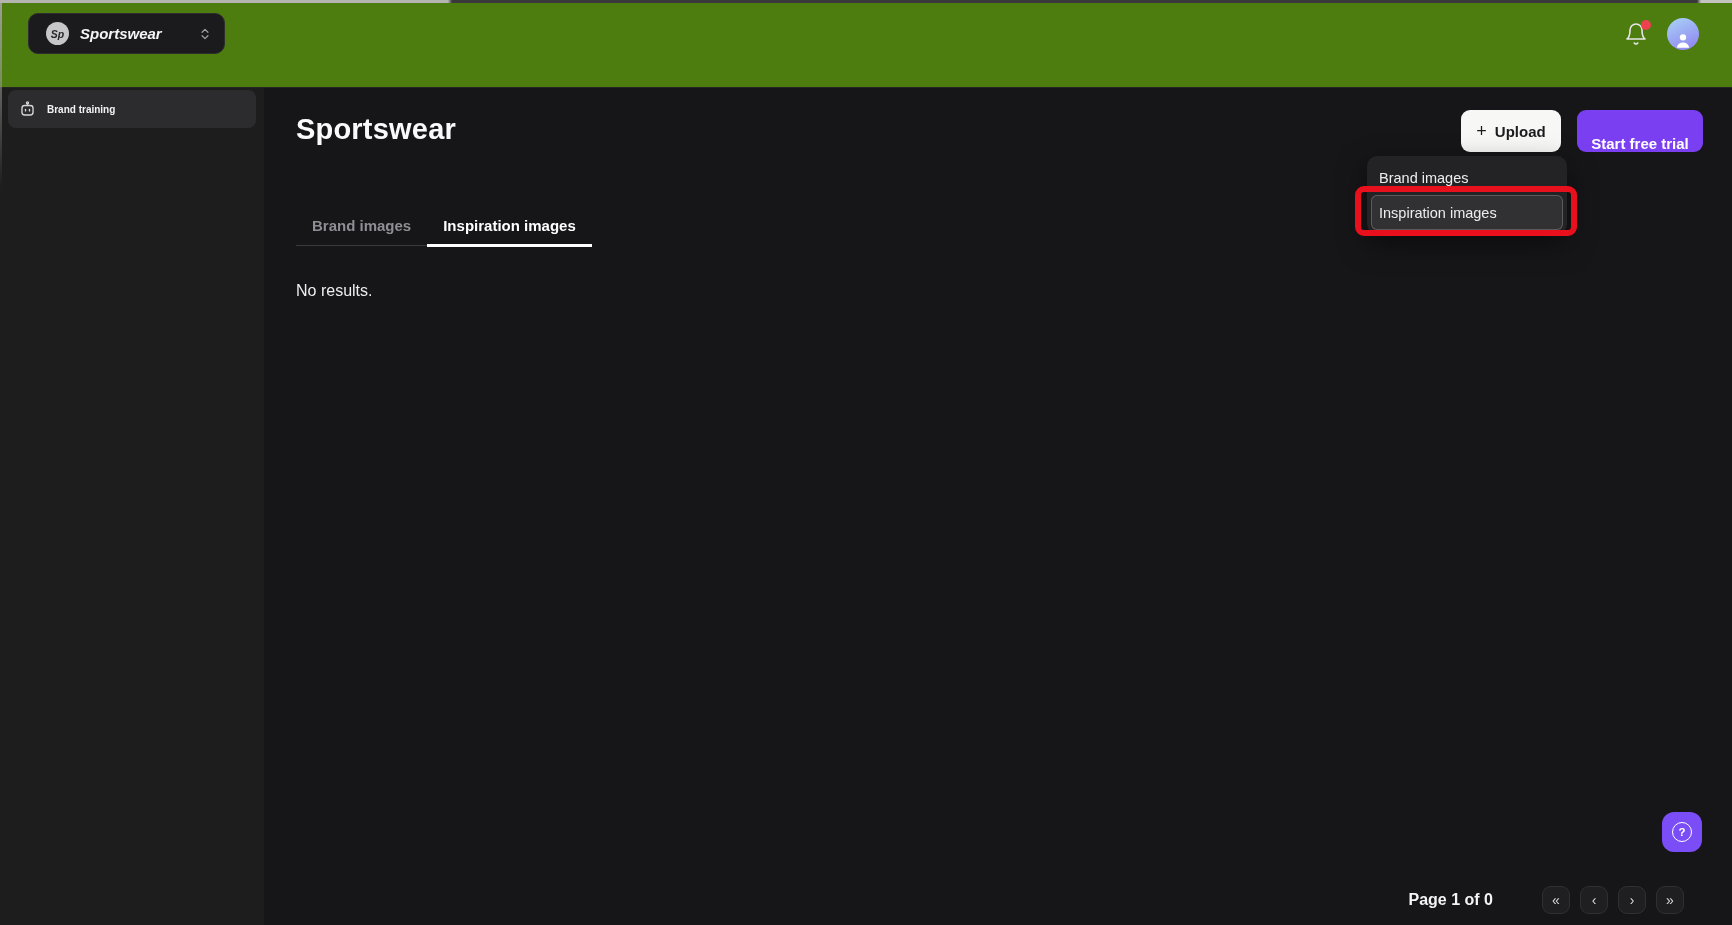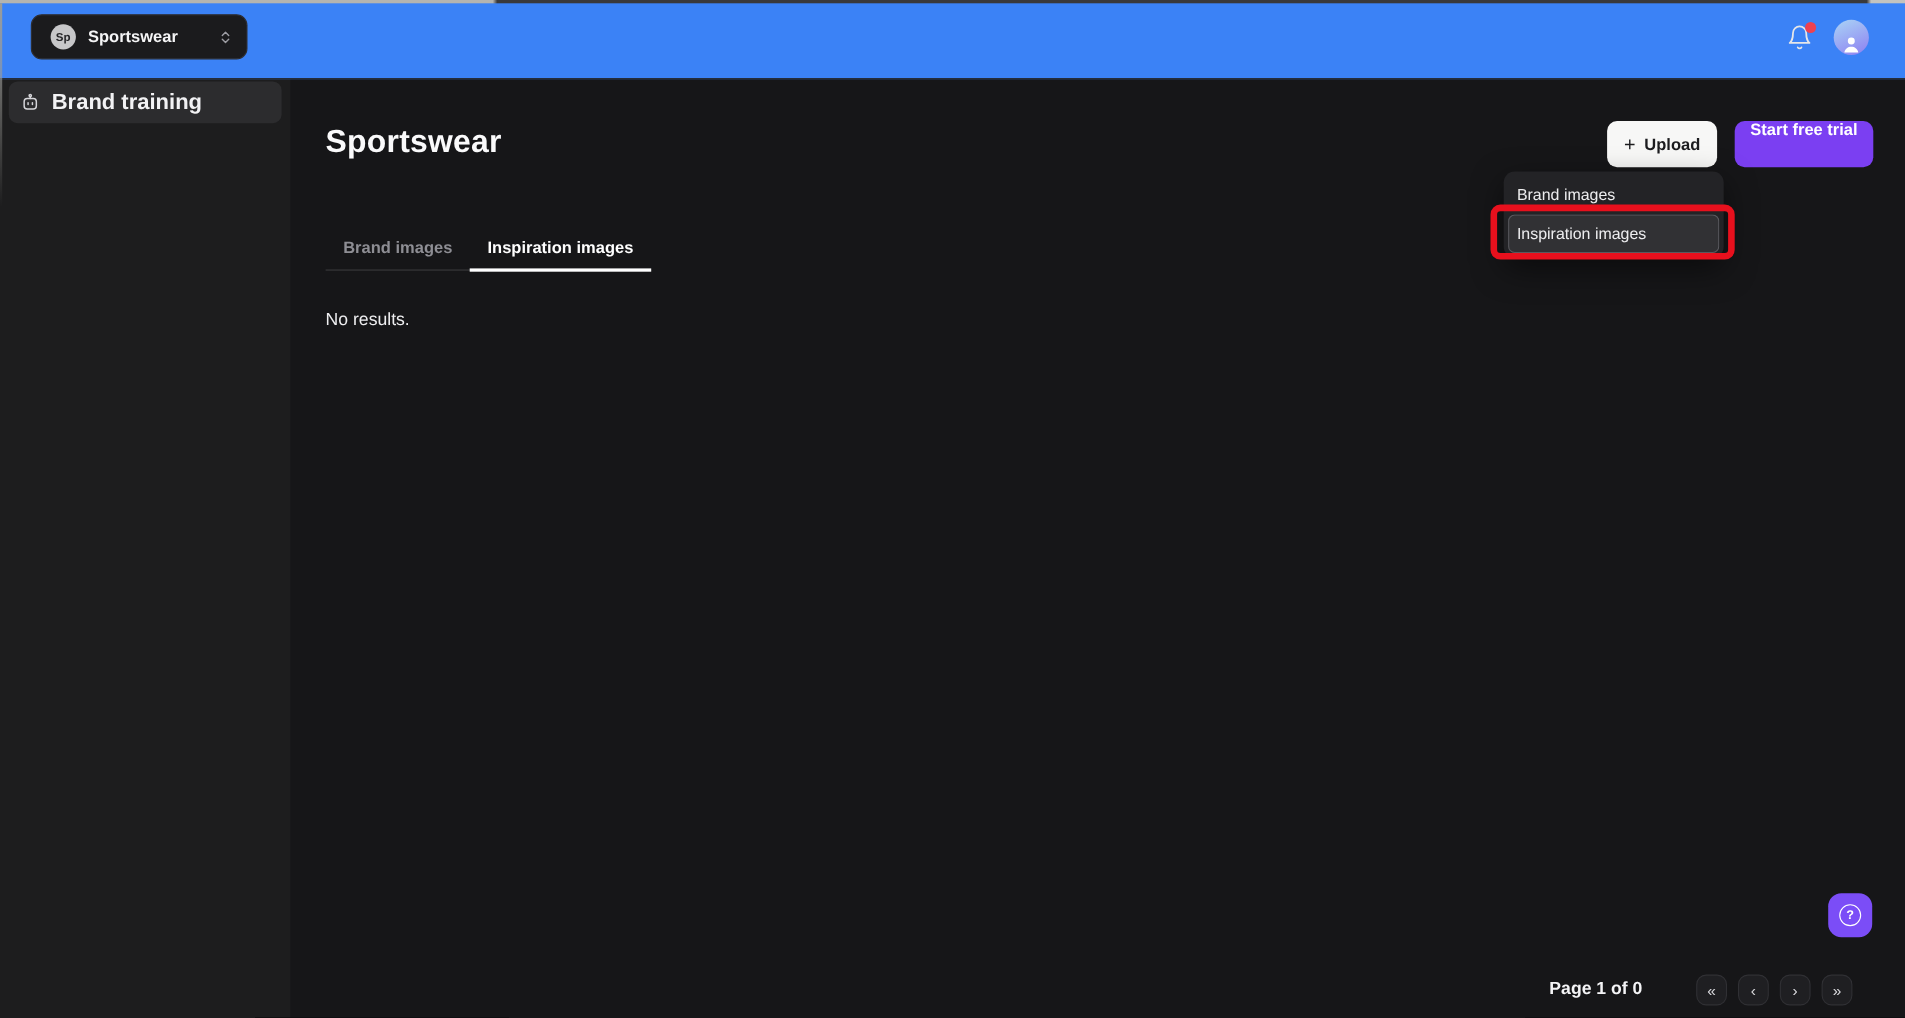--- a/index.html
+++ b/index.html
@@ -9,22 +9,22 @@
     position:relative; width:1732px; height:925px;
     background:#161618; overflow:hidden; color:#ececee;
   }
   
   .top-strip { position:absolute; left:0; top:0; width:1732px; height:3px; z-index:20;
     background:linear-gradient(90deg,#b4b4b0 0px,#b4b4b0 448px,#39393b 452px,#39393b 1697px,#c3c3bf 1701px,#c3c3bf 1732px); }
   .left-strip { position:absolute; left:0; top:3px; width:2px; height:185px; z-index:20;
     background:linear-gradient(#9c9c98, rgba(60,60,62,0)); }
 
   
-  .topbar { position:absolute; left:0; top:0; width:1732px; height:72px;
-    background:#3b82f6; border-bottom:1px solid #242427; z-index:3; }
+  .topbar { position:absolute; left:0; top:0; width:1732px; height:88px;
+    background:#4d7c0f; border-bottom:1px solid #242427; z-index:3;font-style:italic; }
   .workspace { position:absolute; left:28px; top:13px; width:197px; height:41px;
     display:flex; align-items:center; gap:11px; padding:0 12px 0 17px;
     background:#1b1b1d; border:1px solid #2d2d30; border-radius:10px; cursor:pointer; }
   .ws-badge { width:23px; height:23px; border-radius:50%; background:#c7c7c9; color:#27272a;
     font-size:10.5px; font-weight:700; display:flex; align-items:center; justify-content:center; flex:none; }
   .ws-name { font-size:15px; font-weight:700; color:#f5f5f6; }
   .ws-chevrons { margin-left:auto; color:#9d9da3; display:flex; }
 
   .logo { position:absolute; left:815px; top:0; height:68px; display:flex; align-items:center; gap:13px; }
   .logo-mark { position:relative; width:19px; height:31px; flex:none; }
@@ -40,38 +40,38 @@
   .notif-dot { position:absolute; top:-1px; right:-2px; width:10px; height:10px; border-radius:50%;
     background:#ee4150; }
   .avatar { width:32px; height:32px; border-radius:50%; border:none; cursor:pointer;
     background:linear-gradient(155deg,#a8d0f5 5%,#8f83f2 95%);
     display:flex; align-items:flex-end; justify-content:center; overflow:hidden; }
 
   
   .sidebar { position:absolute; left:0; top:68px; width:264px; height:857px;
     background:#1d1d1e; padding:6px 8px; z-index:2; }
   .nav-item { height:38px; border-radius:8px; display:flex; align-items:center; gap:10px;
-    padding:0 10px; color:#f2f2f4; font-size:20px; font-weight:600; cursor:pointer; }
+    padding:0 10px; color:#f2f2f4; font-size:10px; font-weight:600; cursor:pointer;margin-top:16px; }
   .nav-item.active { background:#2c2c2e; }
   .nav-icon { width:19px; height:19px; color:#d6d6da; flex:none; display:flex; }
   .nav-spacer { width:19px; flex:none; }
   .nav-chevron { margin-left:auto; color:#b7b7bc; display:flex; }
 
   
   .page-title { position:absolute; left:296px; top:113px; font-size:29px; line-height:33px;
     font-weight:700; color:#fafafb; letter-spacing:.2px; }
 
   .actions { position:absolute; top:110px; right:29px; display:flex; gap:16px; }
   .btn-upload { width:100px; height:42px; border:none; border-radius:9px; background:#f7f7f6;
     color:#1c1c1f; font-family:inherit; font-size:15px; font-weight:600; cursor:pointer;
     display:flex; align-items:center; justify-content:center; gap:8px; }
   .btn-upload .plus { font-size:18px; font-weight:400; line-height:1; }
   .btn-trial { width:126px; height:42px; border:none; border-radius:9px; background:#7b3ff2;
     color:#ffffff; font-family:inherit; font-size:15px; font-weight:600; cursor:pointer;
-    display:flex; align-items:flex-start; justify-content:center; }
+    display:flex; align-items:flex-end; justify-content:center; }
 
   .tabs { position:absolute; left:296px; top:205px; display:flex; height:41px;
     border-bottom:1px solid #3a3a3d; }
   .tab { position:relative; padding:0 16px; display:flex; align-items:center;
     font-size:15px; font-weight:600; color:#8e8e94; cursor:pointer; background:none; border:none; font-family:inherit; }
   .tab.active { color:#ffffff; }
   .tab.active::after { content:""; position:absolute; left:0; right:0; bottom:-2px; height:3px; background:#ffffff; }
 
   .empty-state { position:absolute; left:296px; top:282px; font-size:16px; color:#eeeef0; }
 

